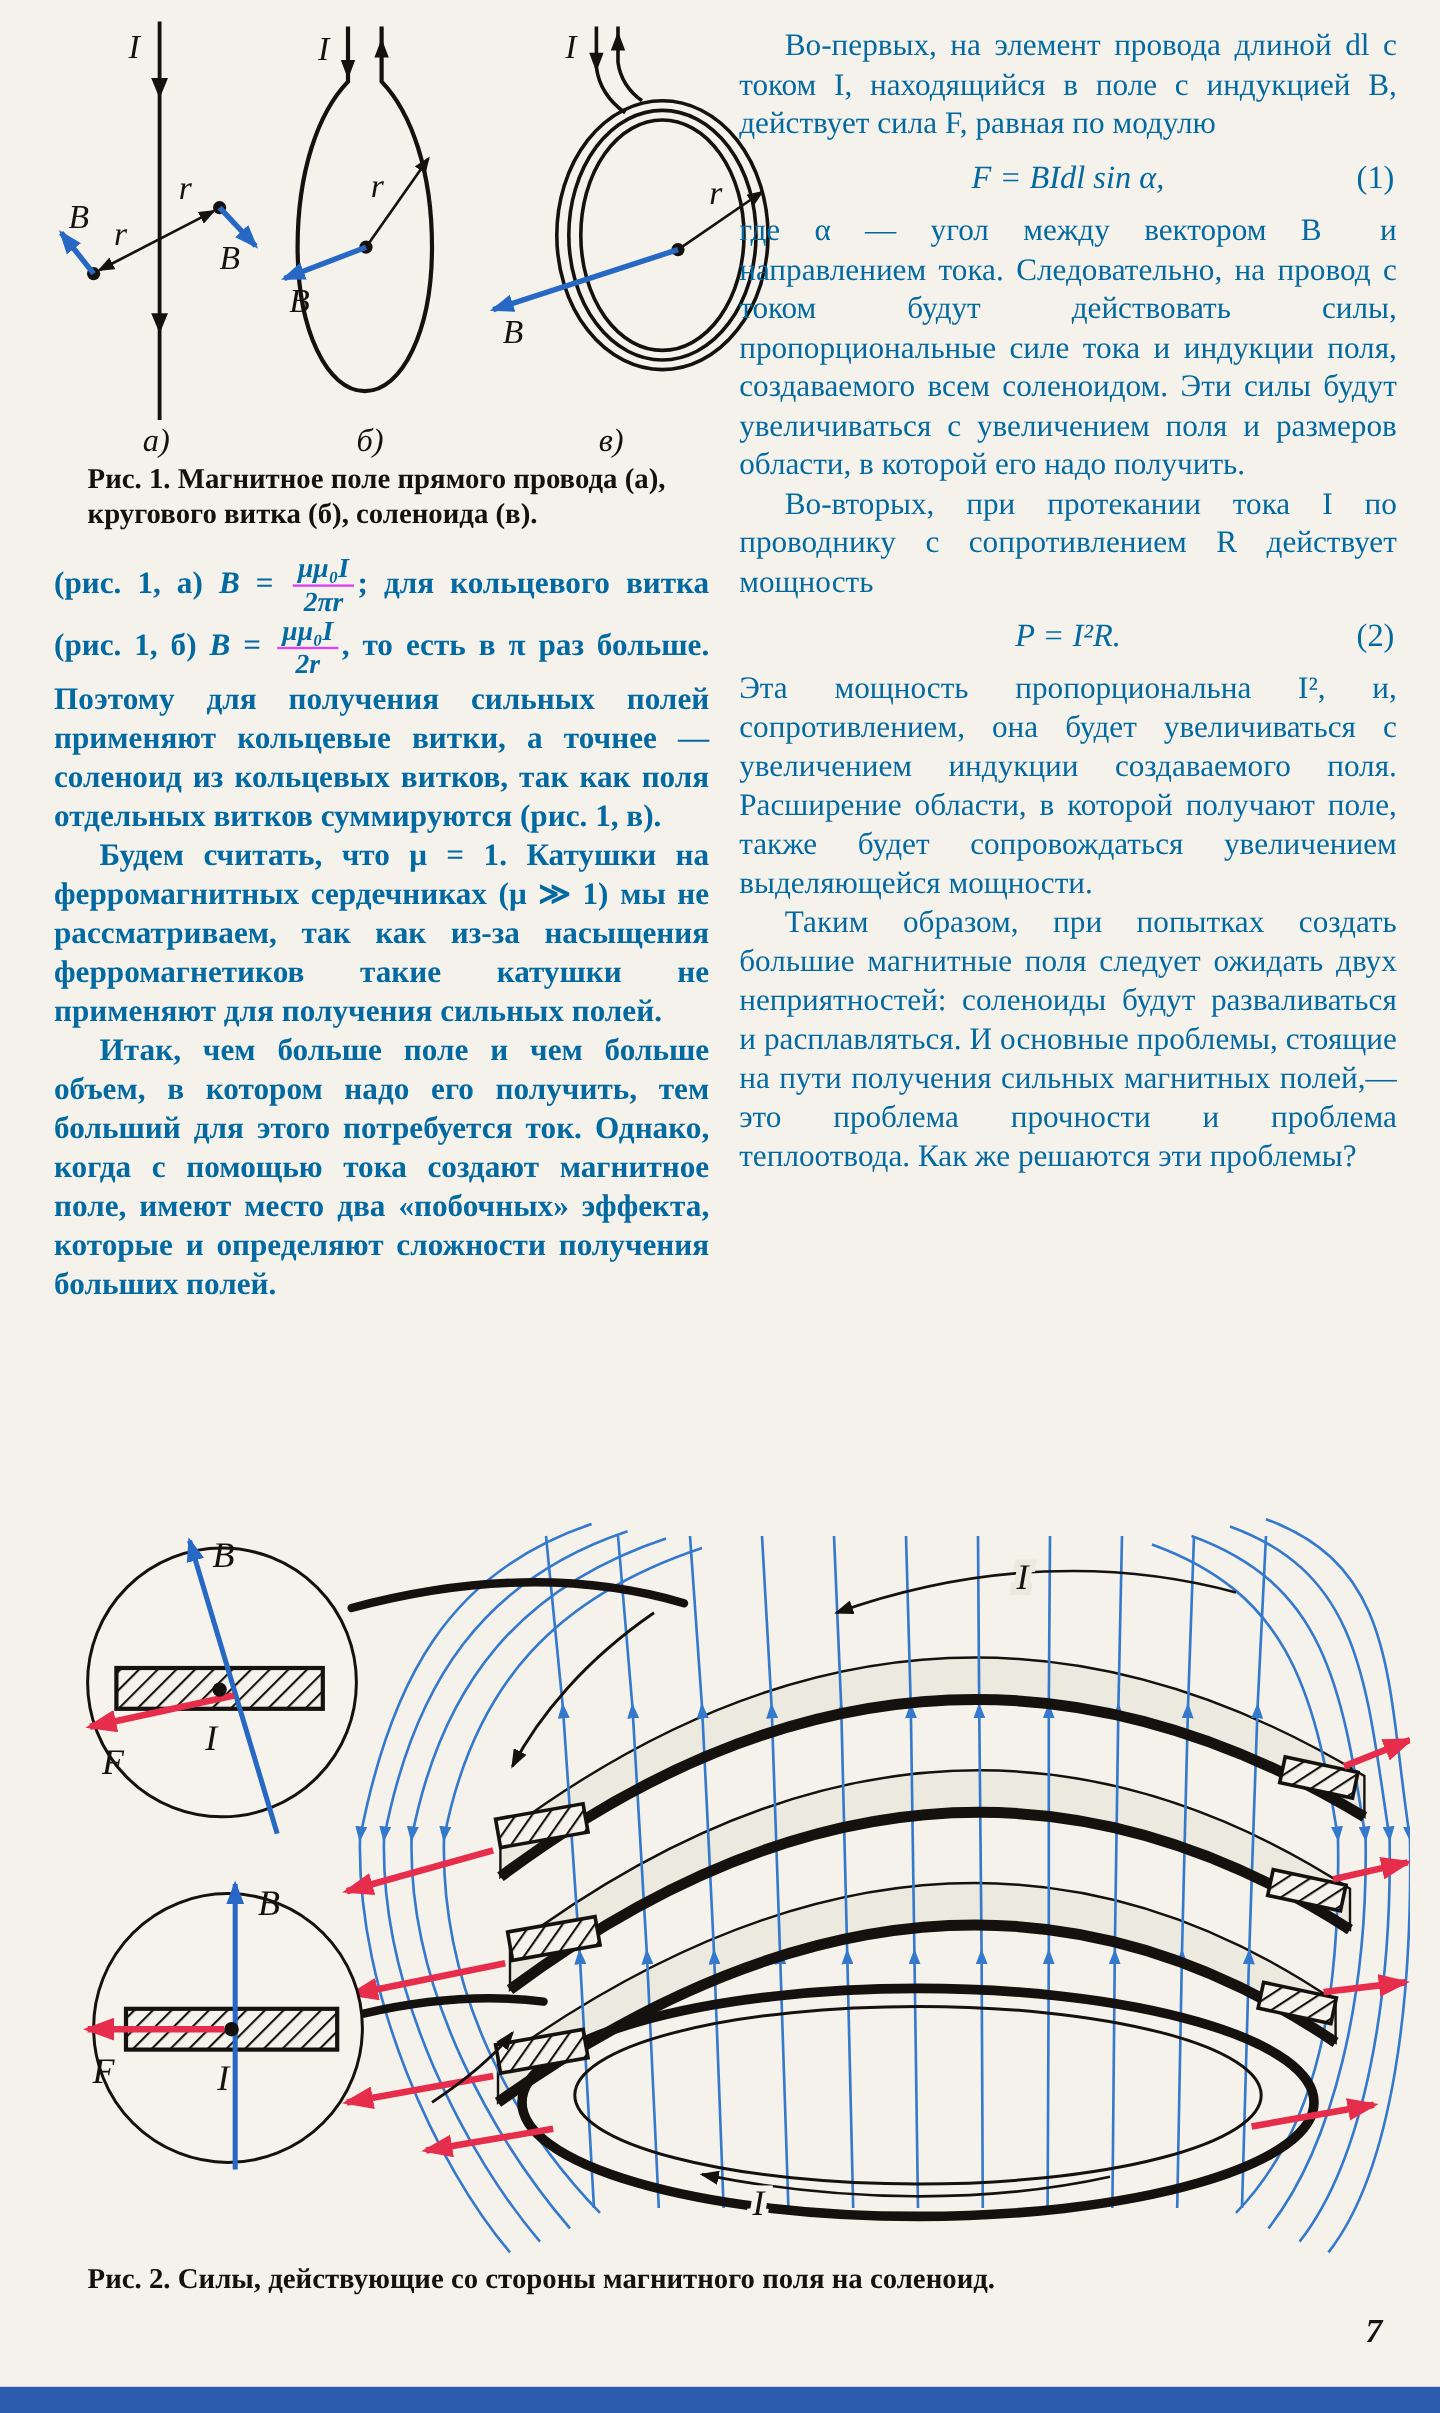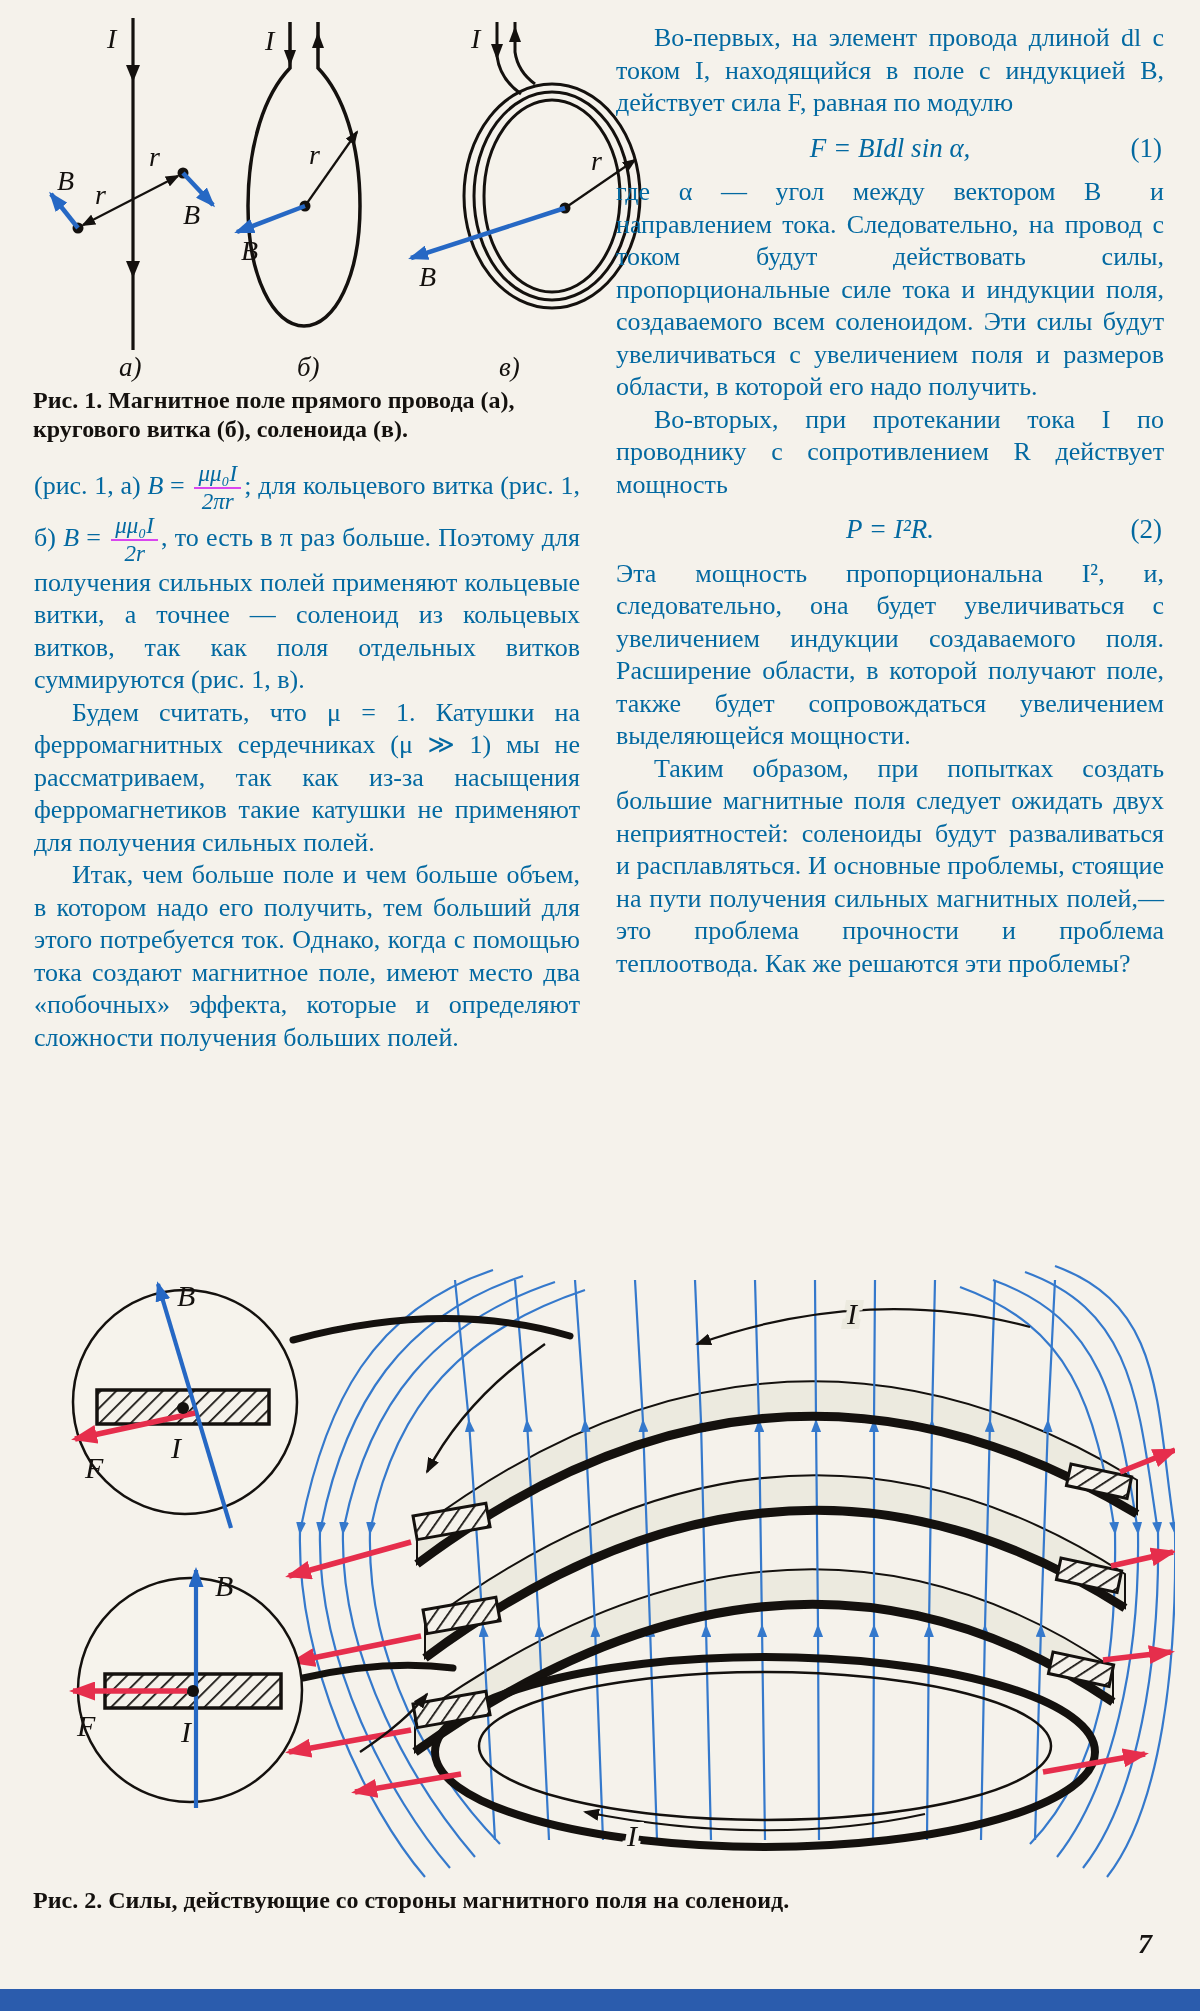--- a/index.html
+++ b/index.html
@@ -2,32 +2,32 @@
 <html><head>
 <meta charset="utf-8">
 <style>
   html,body{margin:0;padding:0;}
   body{font-family:"Liberation Serif", serif; background:#888;}
   #page{position:relative; width:1200px; height:2011px; background:#f5f2eb; overflow:hidden; color:#161412;}
 
   .col{position:absolute; text-align:justify; font-size:26px; line-height:32.5px; color:#0369a1;}
   .col p{margin:0; text-indent:38px;}
   .col p.noindent{text-indent:0;}
-  #left-col{left:34px; top:462px; width:546px;}
+  #left-col{left:45px; top:462px; width:546px;font-weight:bold;}
   #right-col{left:616px; top:22px; width:548px;}
 
   .var{font-style:italic;}
   .frac{display:inline-block; vertical-align:middle; text-align:center; font-style:italic; line-height:1.05; font-size:23px; padding:0 3px;}
   .frac .num{display:block; border-bottom:2px solid #d946ef; padding:0 4px 1px;}
   .frac .den{display:block; padding-top:1px;}
 
   .eqrow{position:relative; margin:12px 0 12px; text-indent:0; text-align:center; font-style:italic; font-size:27px;}
   .eqrow .eqnum{position:absolute; right:2px; top:0; font-style:normal;}
 
-  .figcaption{position:absolute; font-weight:bold; font-size:24px; line-height:29px; color:#14110e; text-align:left;}
+  .figcaption{position:absolute; font-weight:bold; font-size:24px; line-height:29px; color:#14110e; text-align:left;margin-left:40px;}
   #fig1-caption{left:33px; top:386px; width:580px;}
   #fig2-caption{left:33px; top:1886px; width:1000px;}
 
   #page-number{position:absolute; right:48px; top:1928px; font-weight:bold; font-style:italic; font-size:28px;}
   #footer-bar{position:absolute; left:0; bottom:0; width:100%; height:22px; background:#2b5cad;}
 
   svg text{font-family:"Liberation Serif", serif;}
   .fig-label{font-style:italic; font-size:28px; fill:#14110e;}
   .fig-sub{font-style:italic; font-size:27px; fill:#14110e;}
   .fig2-label{font-style:italic; font-size:30px; fill:#14110e;}
@@ -102,21 +102,21 @@
     <p>Будем считать, что μ = 1. Катушки на ферромагнитных сердечниках (μ ≫ 1) мы не рассматриваем, так как из-за насыщения ферромагнетиков такие катушки не применяют для получения сильных полей.</p>
     <p>Итак, чем больше поле и чем больше объем, в котором надо его получить, тем больший для этого потребуется ток. Однако, когда с помощью тока создают магнитное поле, имеют место два «побочных» эффекта, которые и определяют сложности получения больших полей.</p>
   </div>
 
   <div id="right-col" class="col">
     <p>Во-первых, на элемент провода длиной dl с током I, находящийся в поле с индукцией B, действует сила F, равная по модулю</p>
     <div class="eqrow"><span>F = BIdl sin α,</span><span class="eqnum">(1)</span></div>
     <p class="noindent">где α — угол между вектором B⃗ и направлением тока. Следовательно, на провод с током будут действовать силы, пропорциональные силе тока и индукции поля, создаваемого всем соленоидом. Эти силы будут увеличиваться с увеличением поля и размеров области, в которой его надо получить.</p>
     <p>Во-вторых, при протекании тока I по проводнику с сопротивлением R действует мощность</p>
     <div class="eqrow"><span>P = I²R.</span><span class="eqnum">(2)</span></div>
-    <p class="noindent">Эта мощность пропорциональна I², и, следовательно, она будет увеличиваться с увеличением индукции создаваемого поля. Расширение области, в которой получают поле, также будет сопровождаться увеличением выделяющейся мощности.</p>
+    <p class="noindent">Эта мощность пропорциональна I², и, сопротивлением, она будет увеличиваться с увеличением индукции создаваемого поля. Расширение области, в которой получают поле, также будет сопровождаться увеличением выделяющейся мощности.</p>
     <p>Таким образом, при попытках создать большие магнитные поля следует ожидать двух неприятностей: соленоиды будут разваливаться и расплавляться. И основные проблемы, стоящие на пути получения сильных магнитных полей,— это проблема прочности и проблема теплоотвода. Как же решаются эти проблемы?</p>
   </div>
 
   <svg style="position:absolute;left:25px;top:1232px;" width="1150" height="650" viewBox="0 0 1150 650">
     <defs>
       <pattern id="hatch2" width="11" height="11" patternTransform="rotate(45)" patternUnits="userSpaceOnUse">
         <rect width="11" height="11" fill="#f5f2eb"></rect>
         <line x1="0" y1="0" x2="0" y2="11" stroke="#14110e" stroke-width="3.5"></line>
       </pattern>
       <marker id="f2b" markerUnits="userSpaceOnUse" markerWidth="13" markerHeight="10" refX="10" refY="5" orient="auto">

